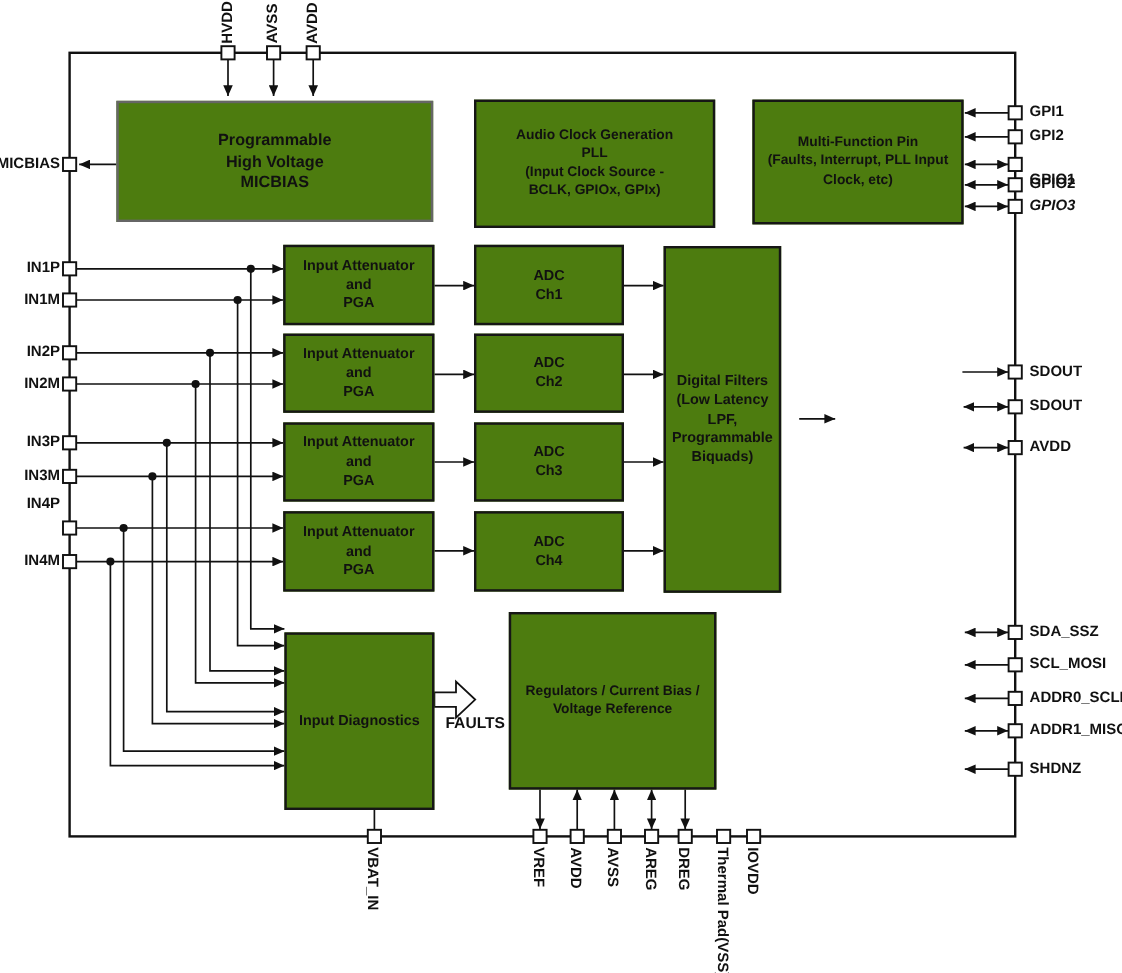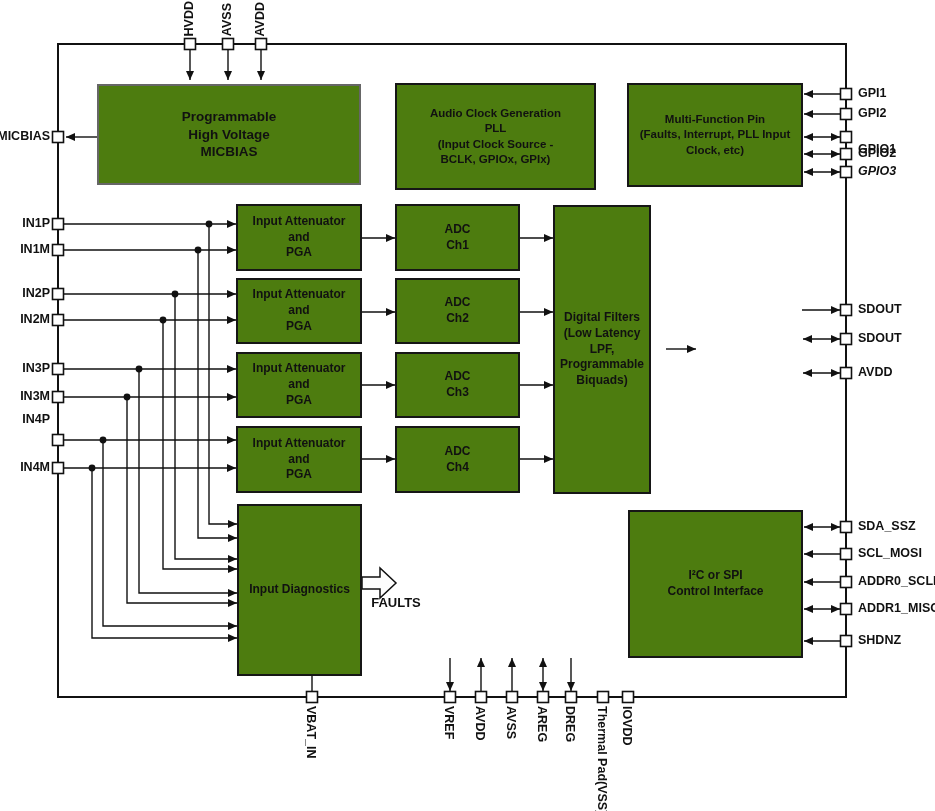--- a/index.html
+++ b/index.html
@@ -216,26 +216,26 @@
   </div>
 
   <div class="block" style="left:553px;top:205px;width:98px;height:289px;">
     <span class="bl">Digital Filters
 (Low Latency
 LPF,
 Programmable
 Biquads)</span>
   </div>
 
-  <div class="block" style="left:237px;top:504px;width:125px;height:172px;">
+  <div class="block" style="left:237px;top:527px;width:125px;height:148px;">
     <span class="bl">Input Diagnostics</span>
   </div>
-  <div class="block" style="left:628px;top:510px;width:175px;height:148px;">
-    <span class="bl">I²C or SPI
-Control Interface</span>
+  <div class="block fs-sm" style="left:424px;top:510px;width:173px;height:148px;">
+    <span class="bl">Regulators / Current Bias /
+Voltage Reference</span>
   </div>
 
   <div class="faults-label">FAULTS</div>
 
   <div class="pin-label vert-up" style="left:182px;bottom:775px;">HVDD</div>
   <div class="pin-label vert-up" style="left:220px;bottom:775px;">AVSS</div>
   <div class="pin-label vert-up" style="left:253px;bottom:775px;">AVDD</div>
 
   <div class="pin-label left-side" style="left:50px;top:129px;">MICBIAS</div>
   <div class="pin-label left-side" style="left:50px;top:216px;">IN1P</div>

